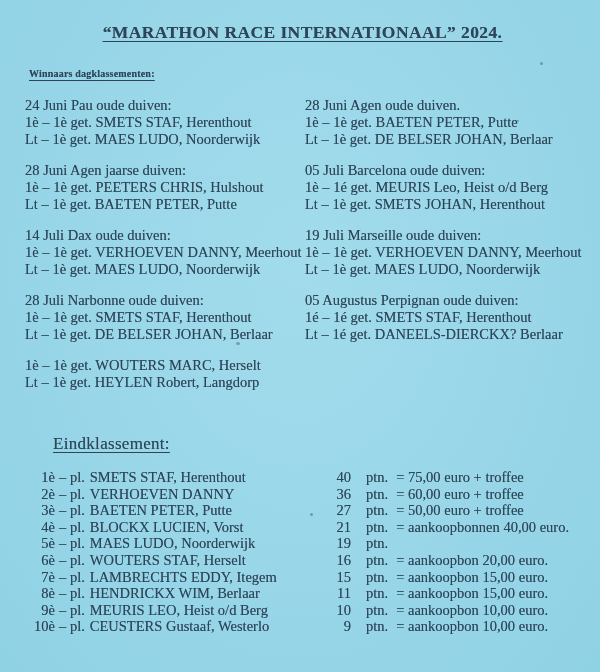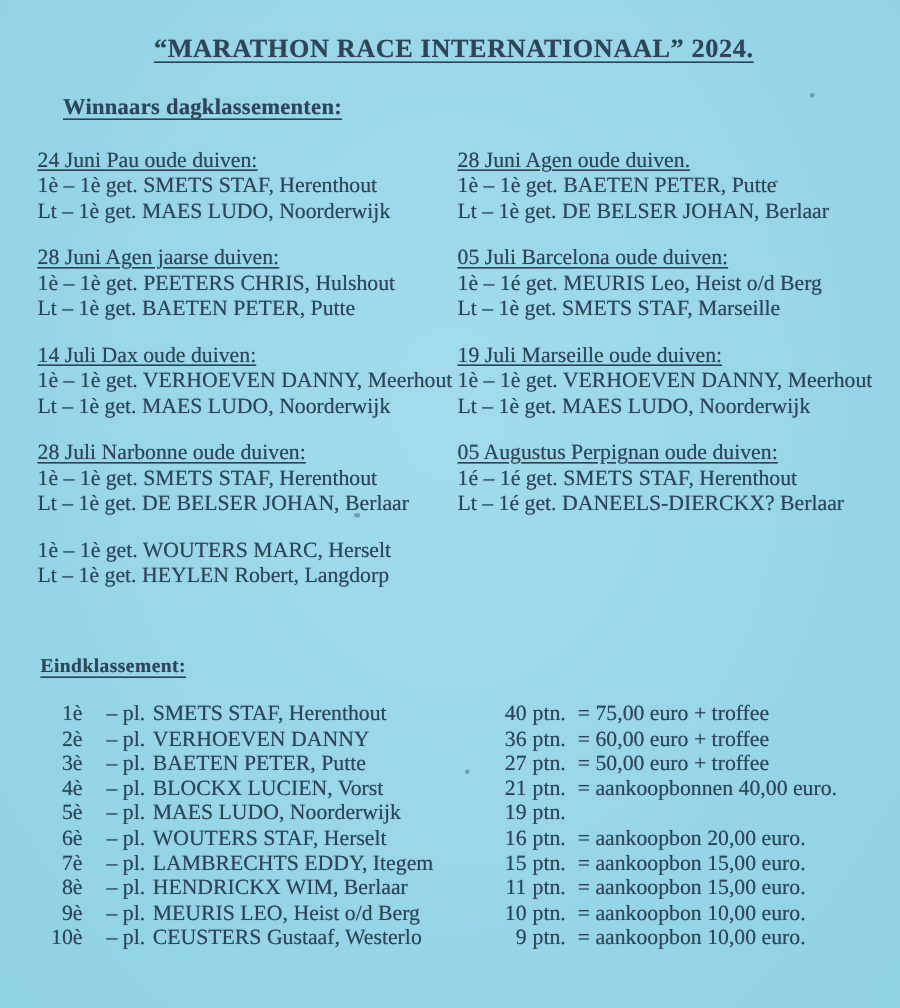--- a/index.html
+++ b/index.html
@@ -19,70 +19,69 @@
   .title{
     text-align:center;
     font-size:17.5px;
     font-weight:700;
     letter-spacing:.4px;
     margin:8px 0 20px 0;
     text-decoration:underline;
     text-underline-offset:3px;
   }
   .winners-heading{
-    font-size:15px;
+    font-size:10px;
     font-weight:700;
     letter-spacing:.2px;
-    margin:0 0 16px 17px;
+    margin:0 0 16px 4px;
     text-decoration:underline;
     text-underline-offset:3px;
     display:inline-block;
   }
   .day-grid{
     display:grid;
     grid-template-columns:280px 1fr;
     grid-row-gap:14px;
     grid-column-gap:0;
     margin-top:2px;
   }
   .day-section{min-height:51px;}
   .day-heading{
     font-size:14.5px;
     line-height:17px;
-    text-decoration:underline;
     text-underline-offset:2px;
     white-space:nowrap;
   }
   .day-line{
     font-size:14.5px;
     line-height:17px;
     white-space:nowrap;
   }
   .final-heading{
-    font-size:13px;
-    font-weight:700;
+    font-size:17px;
+    font-weight:400;
     letter-spacing:.3px;
-    margin:26px 0 0 2px;
+    margin:26px 0 0 28px;
     text-decoration:underline;
     text-underline-offset:3px;
     display:inline-block;
   }
   .final-list{margin-top:15px;}
   .final-row{
     display:flex;
     font-size:14.5px;
     line-height:16.6px;
     white-space:nowrap;
   }
   .final-left{display:flex;width:302px;flex:0 0 302px;}
   .rank{display:inline-block;width:30px;text-align:right;flex:0 0 30px;}
-  .sep{margin:0 5px 0 16px;}
+  .sep{margin:0 5px 0 4px;}
   .final-right{display:flex;}
   .pts-num{display:inline-block;width:24px;text-align:right;flex:0 0 24px;}
-  .ptn-label{margin:0 8px 0 4px;}
+  .ptn-label{margin:0 8px 0 15px;}
   .speck{position:absolute;background:rgba(60,85,100,.45);border-radius:50%;}
 </style>
 </head>
 <body>
 
 <div class="page">
 
   <div class="title">“MARATHON RACE INTERNATIONAAL” 2024.</div>
 
   <div>
@@ -103,21 +102,21 @@
     </div>
 
     <div class="day-section">
       <div class="day-heading">28 Juni Agen jaarse duiven:</div>
       <div class="day-line">1è – 1è get. PEETERS CHRIS, Hulshout</div>
       <div class="day-line">Lt – 1è get. BAETEN PETER, Putte</div>
     </div>
     <div class="day-section">
       <div class="day-heading">05 Juli Barcelona oude duiven:</div>
       <div class="day-line">1è – 1é get. MEURIS Leo, Heist o/d Berg</div>
-      <div class="day-line">Lt – 1è get. SMETS STAF, Marseille</div>
+      <div class="day-line">Lt – 1è get. SMETS JOHAN, Herenthout</div>
     </div>
 
     <div class="day-section">
       <div class="day-heading">14 Juli Dax oude duiven:</div>
       <div class="day-line">1è – 1è get. VERHOEVEN DANNY, Meerhout</div>
       <div class="day-line">Lt – 1è get. MAES LUDO, Noorderwijk</div>
     </div>
     <div class="day-section">
       <div class="day-heading">19 Juli Marseille oude duiven:</div>
       <div class="day-line">1è – 1è get. VERHOEVEN DANNY, Meerhout</div>

